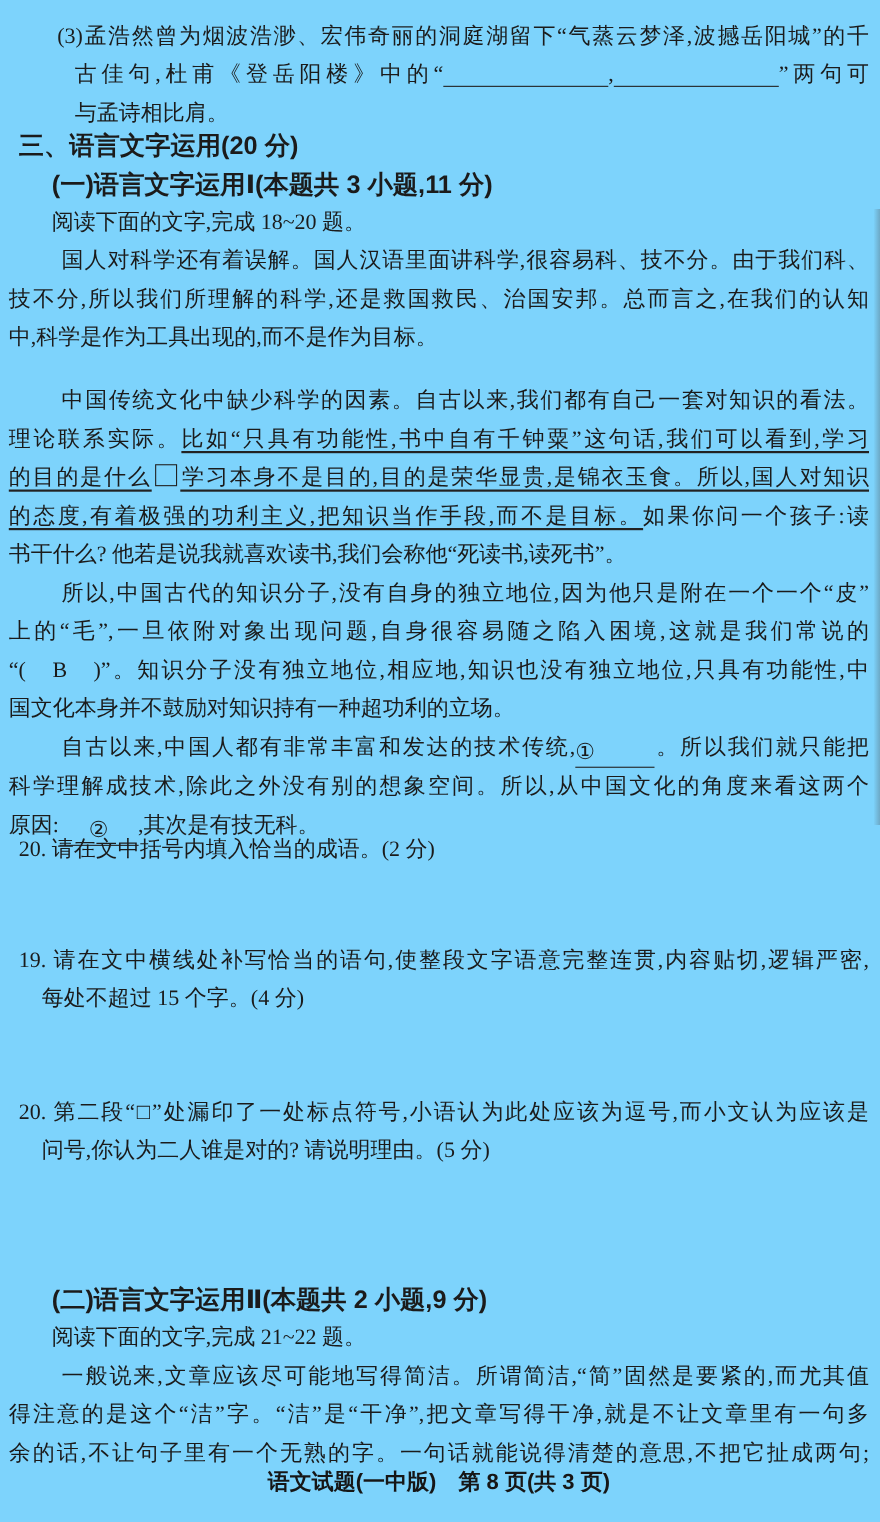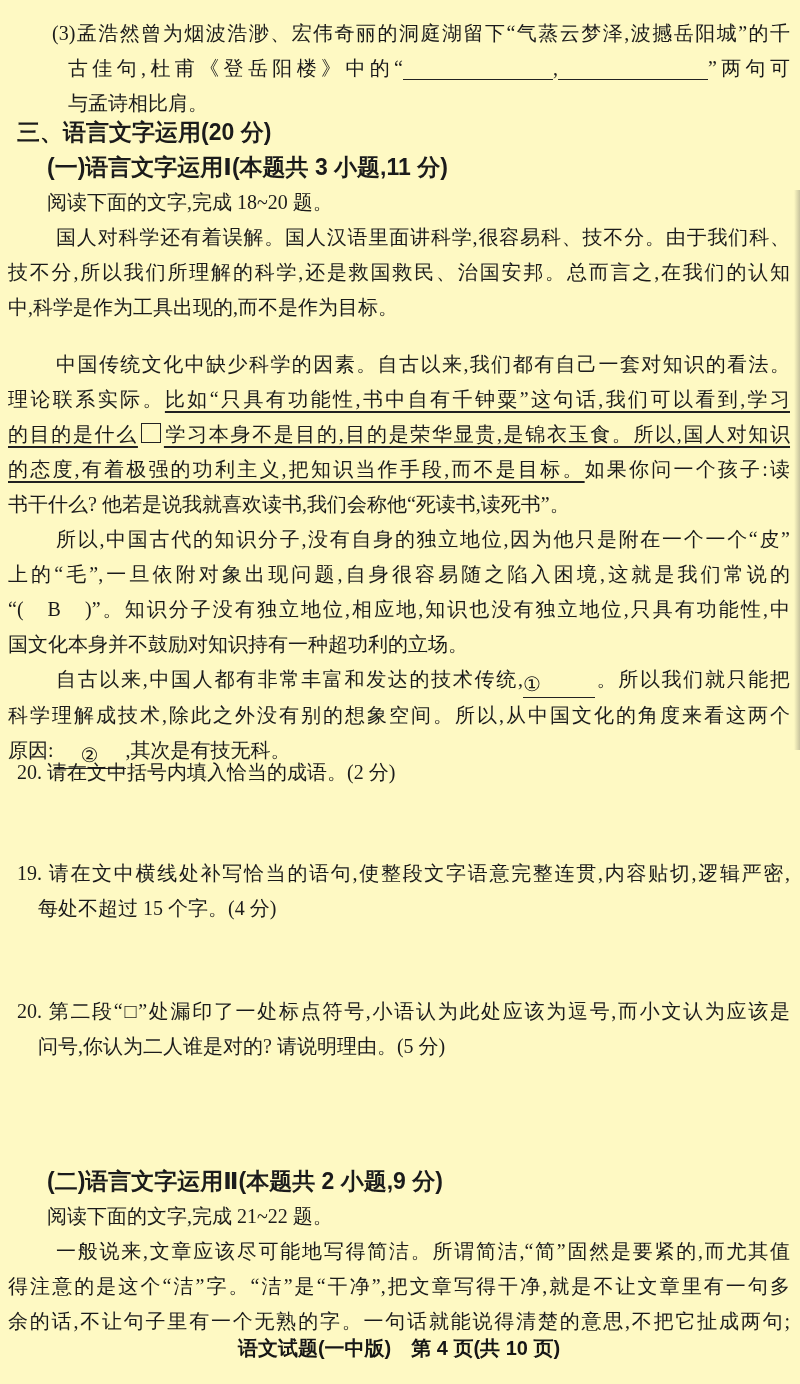--- a/index.html
+++ b/index.html
@@ -1,19 +1,19 @@
 <!DOCTYPE html>
 <html><head>
 <meta charset="utf-8">
 <style>
   html,body{margin:0;padding:0;background:#e8e8e8;}
   .page{
     position:relative;
     width:800px;height:1384px;
-    background:#fef9c3;
+    background:#7dd3fc;
     box-sizing:border-box;
     padding:16px 10px 0 8px;
     font-family:"Liberation Serif","DejaVu Serif",serif;
     font-size:20px;line-height:35px;color:#1b1b1b;
     overflow:hidden;
   }
   .line{min-height:35px;white-space:normal;}
   .just{text-align:justify;text-align-last:justify;}
   .bold{font-weight:700;font-family:"Liberation Sans","DejaVu Sans",sans-serif;font-size:23px;}
   .u{text-decoration:underline;text-decoration-thickness:1.5px;text-underline-offset:5px;text-decoration-color:#222;}
@@ -65,15 +65,15 @@
       <div class="line just" style="padding-left: 9px; margin-top: 66px;"><span>19. 请在文中横线处补写恰当的语句,使整段文字语意完整连贯,内容贴切,逻辑严密,</span></div>
       <div class="line" style="padding-left: 30px;"><span>每处不超过 15 个字。(4 分)</span></div>
       <div class="line just" style="padding-left: 9px; margin-top: 68px;"><span>20. 第二段“□”处漏印了一处标点符号,小语认为此处应该为逗号,而小文认为应该是</span></div>
       <div class="line" style="padding-left: 30px;"><span>问号,你认为二人谁是对的? 请说明理由。(5 分)</span></div>
       <div class="line bold" style="padding-left: 39px; margin-top: 100px;"><span>(二)语言文字运用Ⅱ(本题共 2 小题,9 分)</span></div>
       <div class="line" style="padding-left: 39px;"><span>阅读下面的文字,完成 21~22 题。</span></div>
       <div class="line just" style="padding-left: 48px;"><span>一般说来,文章应该尽可能地写得简洁。所谓简洁,“简”固然是要紧的,而尤其值</span></div>
       <div class="line just"><span>得注意的是这个“洁”字。“洁”是“干净”,把文章写得干净,就是不让文章里有一句多</span></div>
       <div class="line just"><span>余的话,不让句子里有一个无熟的字。一句话就能说得清楚的意思,不把它扯成两句;</span></div>
     </div>
-  <div class="footer">语文试题(一中版)　第 4 页(共 10 页)</div>
+  <div class="footer">语文试题(一中版)　第 8 页(共 3 页)</div>
   <div class="edge-shadow"></div>
 </div>
 
 </body></html>

